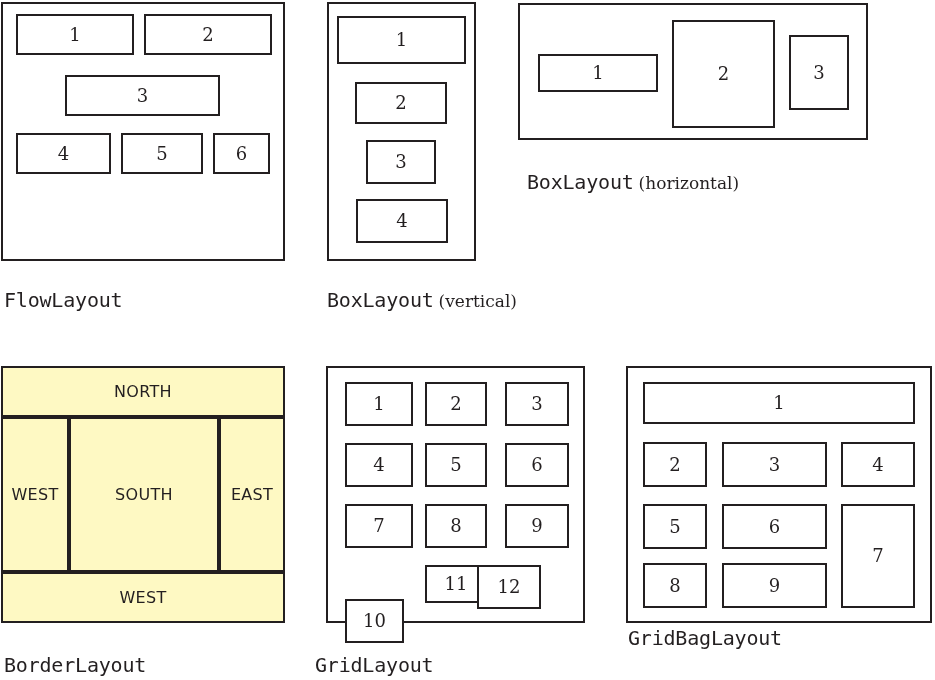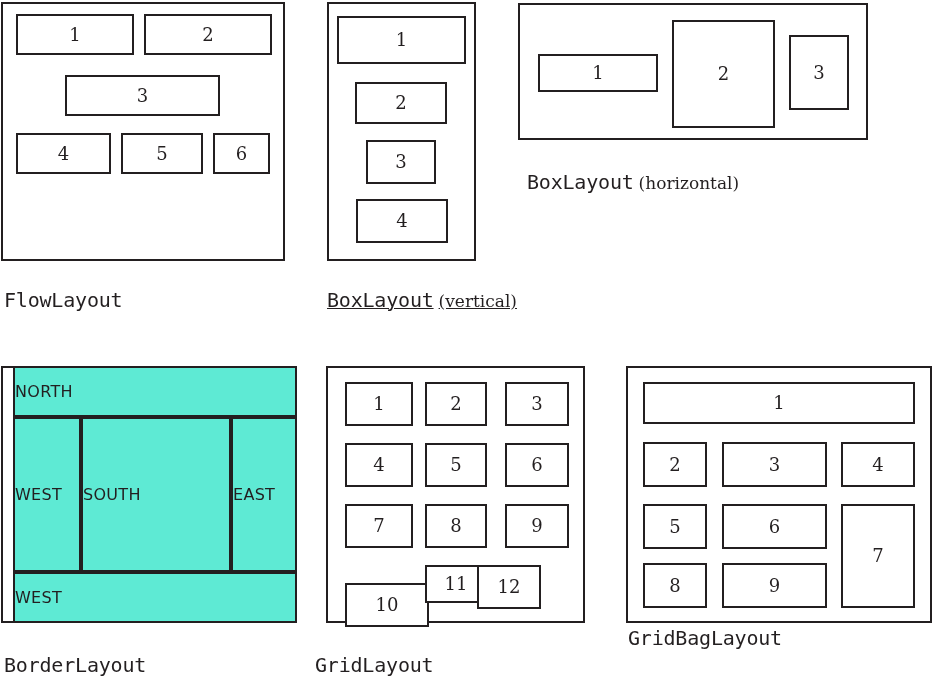--- a/index.html
+++ b/index.html
@@ -35,24 +35,24 @@
     font-family: "DejaVu Serif", serif;
     font-size: 18px;
     color: #231f20;
     line-height: 1;
   }
   
   .region {
     position: absolute;
     box-sizing: border-box;
     border: 2px solid #231f20;
-    background: #5eead4;
+    background: #fef9c3;
     display: flex;
     align-items: center;
-    margin-left: 12px;
+    justify-content: center;
   }
   .region .rlabel {
     font-family: "DejaVu Sans", sans-serif;
     font-size: 16px;
     color: #231f20;
     letter-spacing: 0.3px;
     line-height: 1;
   }
   
   .caption {
@@ -155,21 +155,21 @@
     </div>
     <div class="cell" style="left: 345px; top: 504px; width: 68px; height: 44px;">
       <span class="num">7</span>
     </div>
     <div class="cell" style="left: 425px; top: 504px; width: 62px; height: 44px;">
       <span class="num">8</span>
     </div>
     <div class="cell" style="left: 505px; top: 504px; width: 64px; height: 44px;">
       <span class="num">9</span>
     </div>
-    <div class="cell" style="left: 345px; top: 583px; width: 84px; height: 44px; text-align: right;">
+    <div class="cell" style="left: 345px; top: 599px; width: 59px; height: 44px; text-align: right;">
       <span class="num">10</span>
     </div>
     <div class="cell" style="left: 425px; top: 565px; width: 62px; height: 38px;">
       <span class="num">11</span>
     </div>
     <div class="cell" style="left: 477px; top: 565px; width: 64px; height: 44px;">
       <span class="num">12</span>
     </div>
     <div class="panel" style="left: 626px; top: 366px; width: 306px; height: 257px;"></div>
     <div class="cell" style="left: 643px; top: 382px; width: 272px; height: 42px;">
@@ -193,18 +193,18 @@
     <div class="cell" style="left: 841px; top: 504px; width: 74px; height: 104px;">
       <span class="num">7</span>
     </div>
     <div class="cell" style="left: 643px; top: 563px; width: 64px; height: 45px;">
       <span class="num">8</span>
     </div>
     <div class="cell" style="left: 722px; top: 563px; width: 105px; height: 45px;">
       <span class="num">9</span>
     </div>
     <div class="caption" style="left: 4px; top: 290px;"><span class="cls">FlowLayout</span></div>
-    <div class="caption" style="left: 327px; top: 290px; text-decoration: underline;"><span class="cls">BoxLayout</span><span class="qual">(vertical)</span></div>
+    <div class="caption" style="left: 327px; top: 290px;"><span class="cls">BoxLayout</span><span class="qual">(vertical)</span></div>
     <div class="caption" style="left: 527px; top: 172px;"><span class="cls">BoxLayout</span><span class="qual">(horizontal)</span></div>
     <div class="caption" style="left: 4px; top: 655px;"><span class="cls">BorderLayout</span></div>
     <div class="caption" style="left: 315px; top: 655px;"><span class="cls">GridLayout</span></div>
     <div class="caption" style="left: 628px; top: 628px;"><span class="cls">GridBagLayout</span></div>
   </div>
 
 </body></html>

